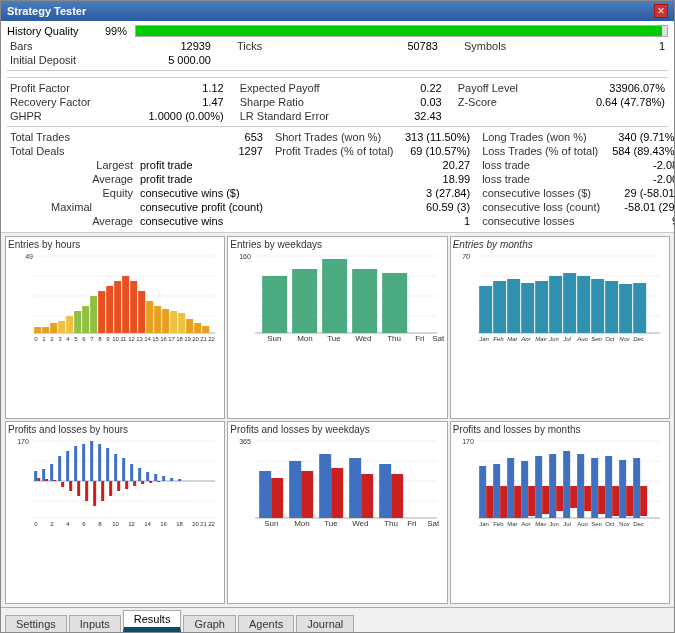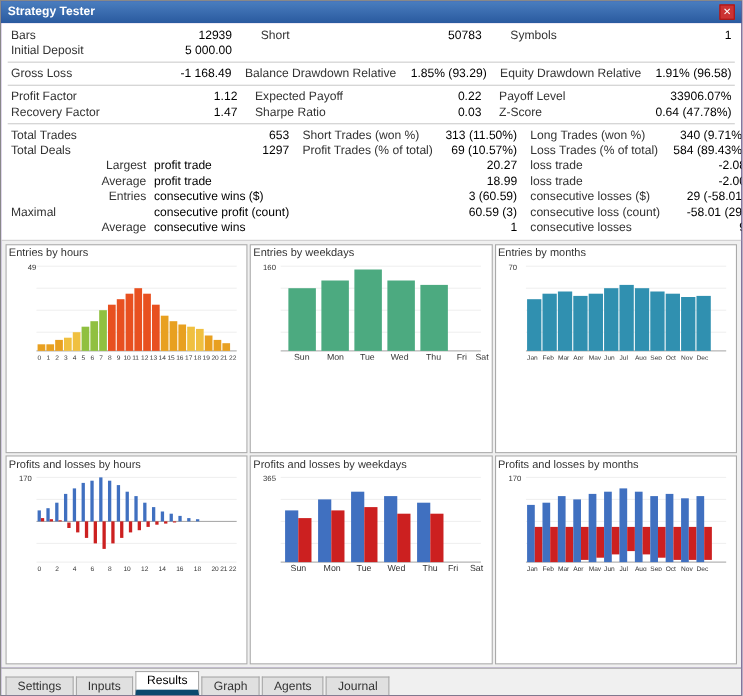--- a/index.html
+++ b/index.html
@@ -31,54 +31,51 @@
 
 <div class="window">
   <div class="title-bar">
     <span class="title-bar-text">Strategy Tester</span>
     <div class="close-btn">✕</div>
   </div>
 
   <div class="content">
     <div class="stats-area">
 
+      <div class="progress-bar-row">
+        <span style="min-width:90px">History Quality</span>
+        <span style="min-width:30px; text-align:right; margin-right:4px">99%</span>
+        <div class="progress-bar-container">
+          <div class="progress-bar-fill" style="width:99%"></div>
+        </div>
+      </div>
 
       <table class="stats-table">
         <tbody>
             <tr>
           <td class="label">Bars</td>
           <td class="value" style="text-align:right">12939</td>
           <td style="width:20px"></td>
-          <td class="label">Short</td>
+          <td class="label">Ticks</td>
           <td class="value" style="text-align:right">50783</td>
           <td style="width:20px"></td>
           <td class="label">Symbols</td>
           <td class="value" style="text-align:right">1</td>
         </tr>
         <tr>
           <td class="label">Initial Deposit</td>
           <td class="value" style="text-align:right">5 000.00</td>
         </tr>
       </tbody>
         </table>
 
       <div class="divider-line"></div>
 
       <table class="stats-table">
         <tbody>
-        <tr>
-          <td class="label">Gross Loss</td>
-          <td class="value neg" style="text-align:right">-1 168.49</td>
-          <td></td>
-          <td class="label">Balance Drawdown Relative</td>
-          <td class="value" style="text-align:right">1.85% (93.29)</td>
-          <td></td>
-          <td class="label">Equity Drawdown Relative</td>
-          <td class="value" style="text-align:right">1.91% (96.58)</td>
-        </tr>
       </tbody>
         </table>
 
       <div class="divider-line"></div>
 
       <table class="stats-table">
         <tbody>
             <tr>
           <td class="label">Profit Factor</td>
           <td class="value" style="text-align:right">1.12</td>
@@ -92,20 +89,27 @@
         <tr>
           <td class="label">Recovery Factor</td>
           <td class="value" style="text-align:right">1.47</td>
           <td></td>
           <td class="label">Sharpe Ratio</td>
           <td class="value" style="text-align:right">0.03</td>
           <td></td>
           <td class="label">Z-Score</td>
           <td class="value" style="text-align:right">0.64 (47.78%)</td>
         </tr>
+        <tr>
+          <td class="label">GHPR</td>
+          <td class="value" style="text-align:right">1.0000 (0.00%)</td>
+          <td></td>
+          <td class="label">LR Standard Error</td>
+          <td class="value" style="text-align:right">32.43</td>
+        </tr>
       </tbody>
         </table>
 
       <div class="divider-line"></div>
 
       <table class="stats-table">
         <tbody>
             <tr>
           <td class="label">Total Trades</td>
           <td class="value" style="text-align:right">653</td>
@@ -140,31 +144,31 @@
           <td class="label" style="text-align:right;padding-right:4px">Average</td>
           <td class="value">profit trade</td>
           <td></td>
           <td></td>
           <td class="value" style="text-align:right">18.99</td>
           <td></td>
           <td class="label" style="color:#333">loss trade</td>
           <td class="value neg" style="text-align:right">-2.00</td>
         </tr>
         <tr>
-          <td class="label" style="text-align:right;padding-right:4px">Entries</td>
+          <td class="label" style="text-align:right;padding-right:4px">Equity</td>
           <td class="value">consecutive wins ($)</td>
           <td></td>
           <td></td>
-          <td class="value" style="text-align:right">3 (60.59)</td>
+          <td class="value" style="text-align:right">3 (27.84)</td>
           <td></td>
           <td class="label" style="color:#333">consecutive losses ($)</td>
           <td class="value neg" style="text-align:right">29 (-58.01)</td>
         </tr>
         <tr>
-          <td class="label" style="text-align:left;padding-right:4px">Maximal</td>
+          <td class="label" style="text-align:center;padding-right:4px">Maximal</td>
           <td class="value">consecutive profit (count)</td>
           <td></td>
           <td></td>
           <td class="value" style="text-align:right">60.59 (3)</td>
           <td></td>
           <td class="label" style="color:#333">consecutive loss (count)</td>
           <td class="value neg" style="text-align:right">-58.01 (29)</td>
         </tr>
         <tr>
           <td class="label" style="text-align:right;padding-right:4px">Average</td>
@@ -358,21 +362,21 @@
             <text x="115" y="90" font-size="8" fill="#333">Wed</text>
             <text x="147" y="90" font-size="8" fill="#333">Thu</text>
             <text x="170" y="90" font-size="8" fill="#333">Fri</text>
             <text x="190" y="90" font-size="8" fill="#333">Sat</text>
           </svg>
         </div>
       </div>
 
       <div style="display:flex;flex-direction:column;gap:2px;flex:1;">
 
-        <div class="chart-box" style="flex:1;">
+        <div class="chart-box" style="flex:1;font-style:italic;">
           <div class="chart-title">Entries by months</div>
           <svg viewBox="0 0 200 90" width="100%" height="90">
             <text x="2" y="8" font-size="7" fill="#333">70</text>
             <line x1="18" y1="5" x2="200" y2="5" stroke="#e0e0e0" stroke-width="0.5"></line>
             <line x1="18" y1="25" x2="200" y2="25" stroke="#e0e0e0" stroke-width="0.5"></line>
             <line x1="18" y1="45" x2="200" y2="45" stroke="#e0e0e0" stroke-width="0.5"></line>
             <line x1="18" y1="65" x2="200" y2="65" stroke="#e0e0e0" stroke-width="0.5"></line>
             <line x1="18" y1="82" x2="200" y2="82" stroke="#555" stroke-width="0.5"></line>
 
             <rect x="19" y="35" width="13" height="47" fill="#3090b0"></rect>

